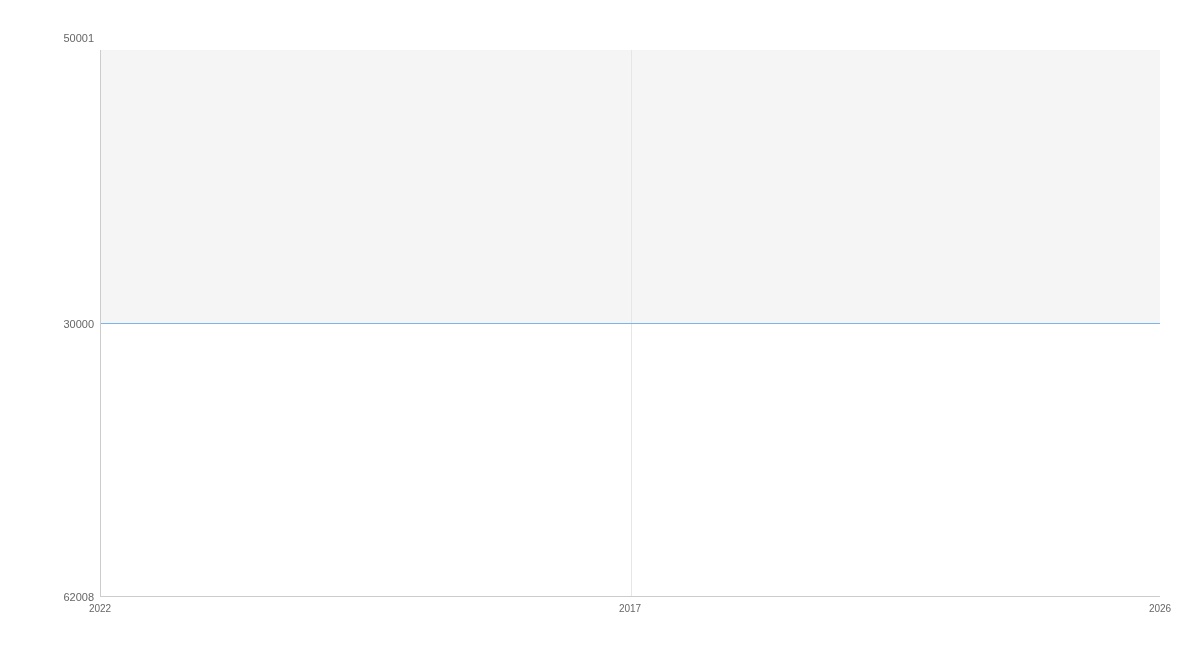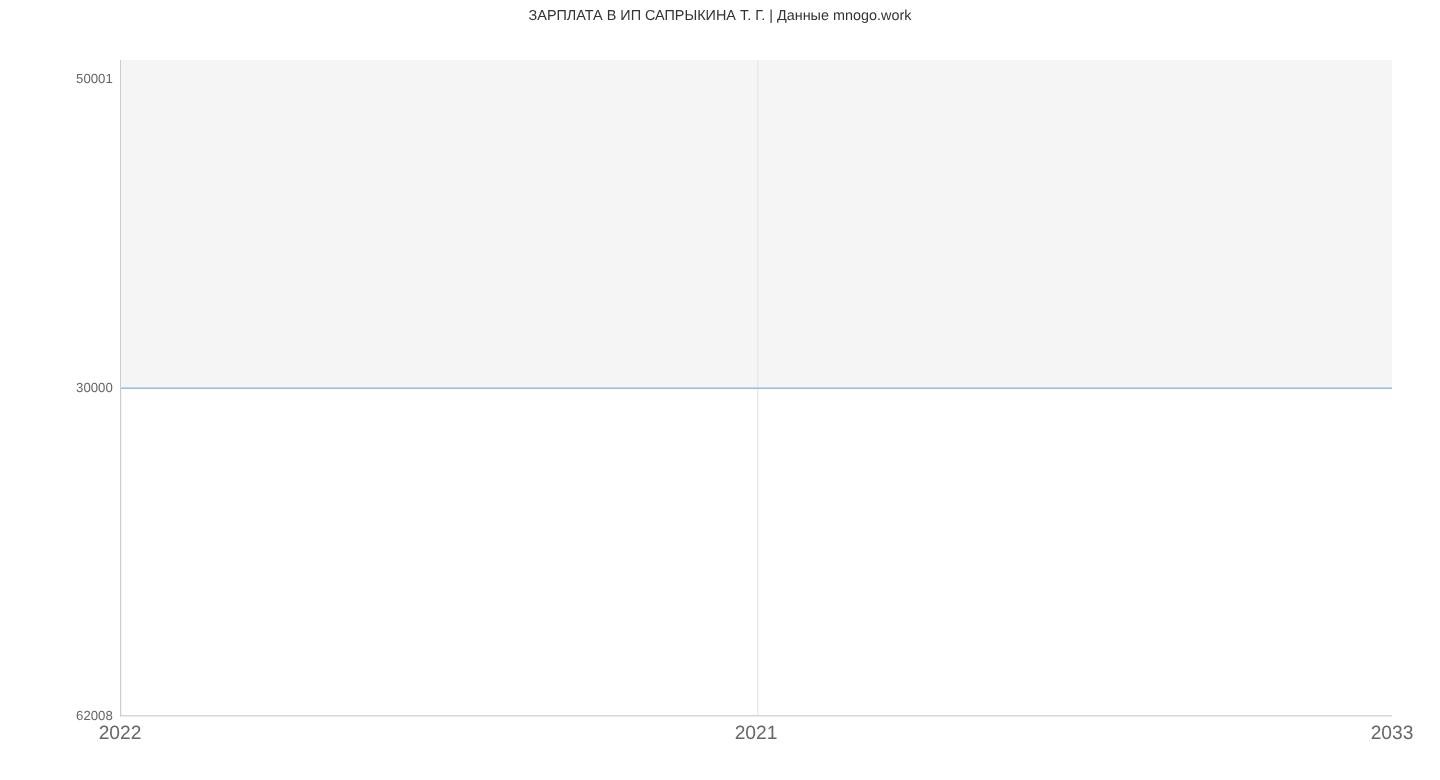--- a/index.html
+++ b/index.html
@@ -80,41 +80,40 @@
     font-size: 11px;
     color: #666666;
     text-align: right;
     transform: translateY(-50%);
     white-space: nowrap;
   }
   
   .xtick {
     position: absolute;
     top: 603px;
-    font-size: 16px;
+    font-size: 10px;
     color: #666666;
     transform: translateX(-50%);
     white-space: nowrap;
   }
 </style>
 </head>
 <body>
 
 <div class="chart-wrap">
 
-  <div class="title">ЗАРПЛАТА В ИП САПРЫКИНА Т. Г. | Данные mnogo.work</div>
 
   <div class="plot-area">
     <div class="band-upper"></div>
     <div class="grid-v-mid"></div>
     <div class="grid-h-mid"></div>
     <div class="series-line"></div>
   </div>
 
-  <div class="ytick" style="top:66px">50001</div>
+  <div class="ytick" style="top:38px">50001</div>
   <div class="ytick" style="top:323.5px">30000</div>
   <div class="ytick" style="top:597px">62008</div>
 
   <div class="xtick" style="left:100px">2022</div>
-  <div class="xtick" style="left:630px">2021</div>
-  <div class="xtick" style="left:1160px">2033</div>
+  <div class="xtick" style="left:630px">2017</div>
+  <div class="xtick" style="left:1160px">2026</div>
 
 </div>
 
 </body></html>

